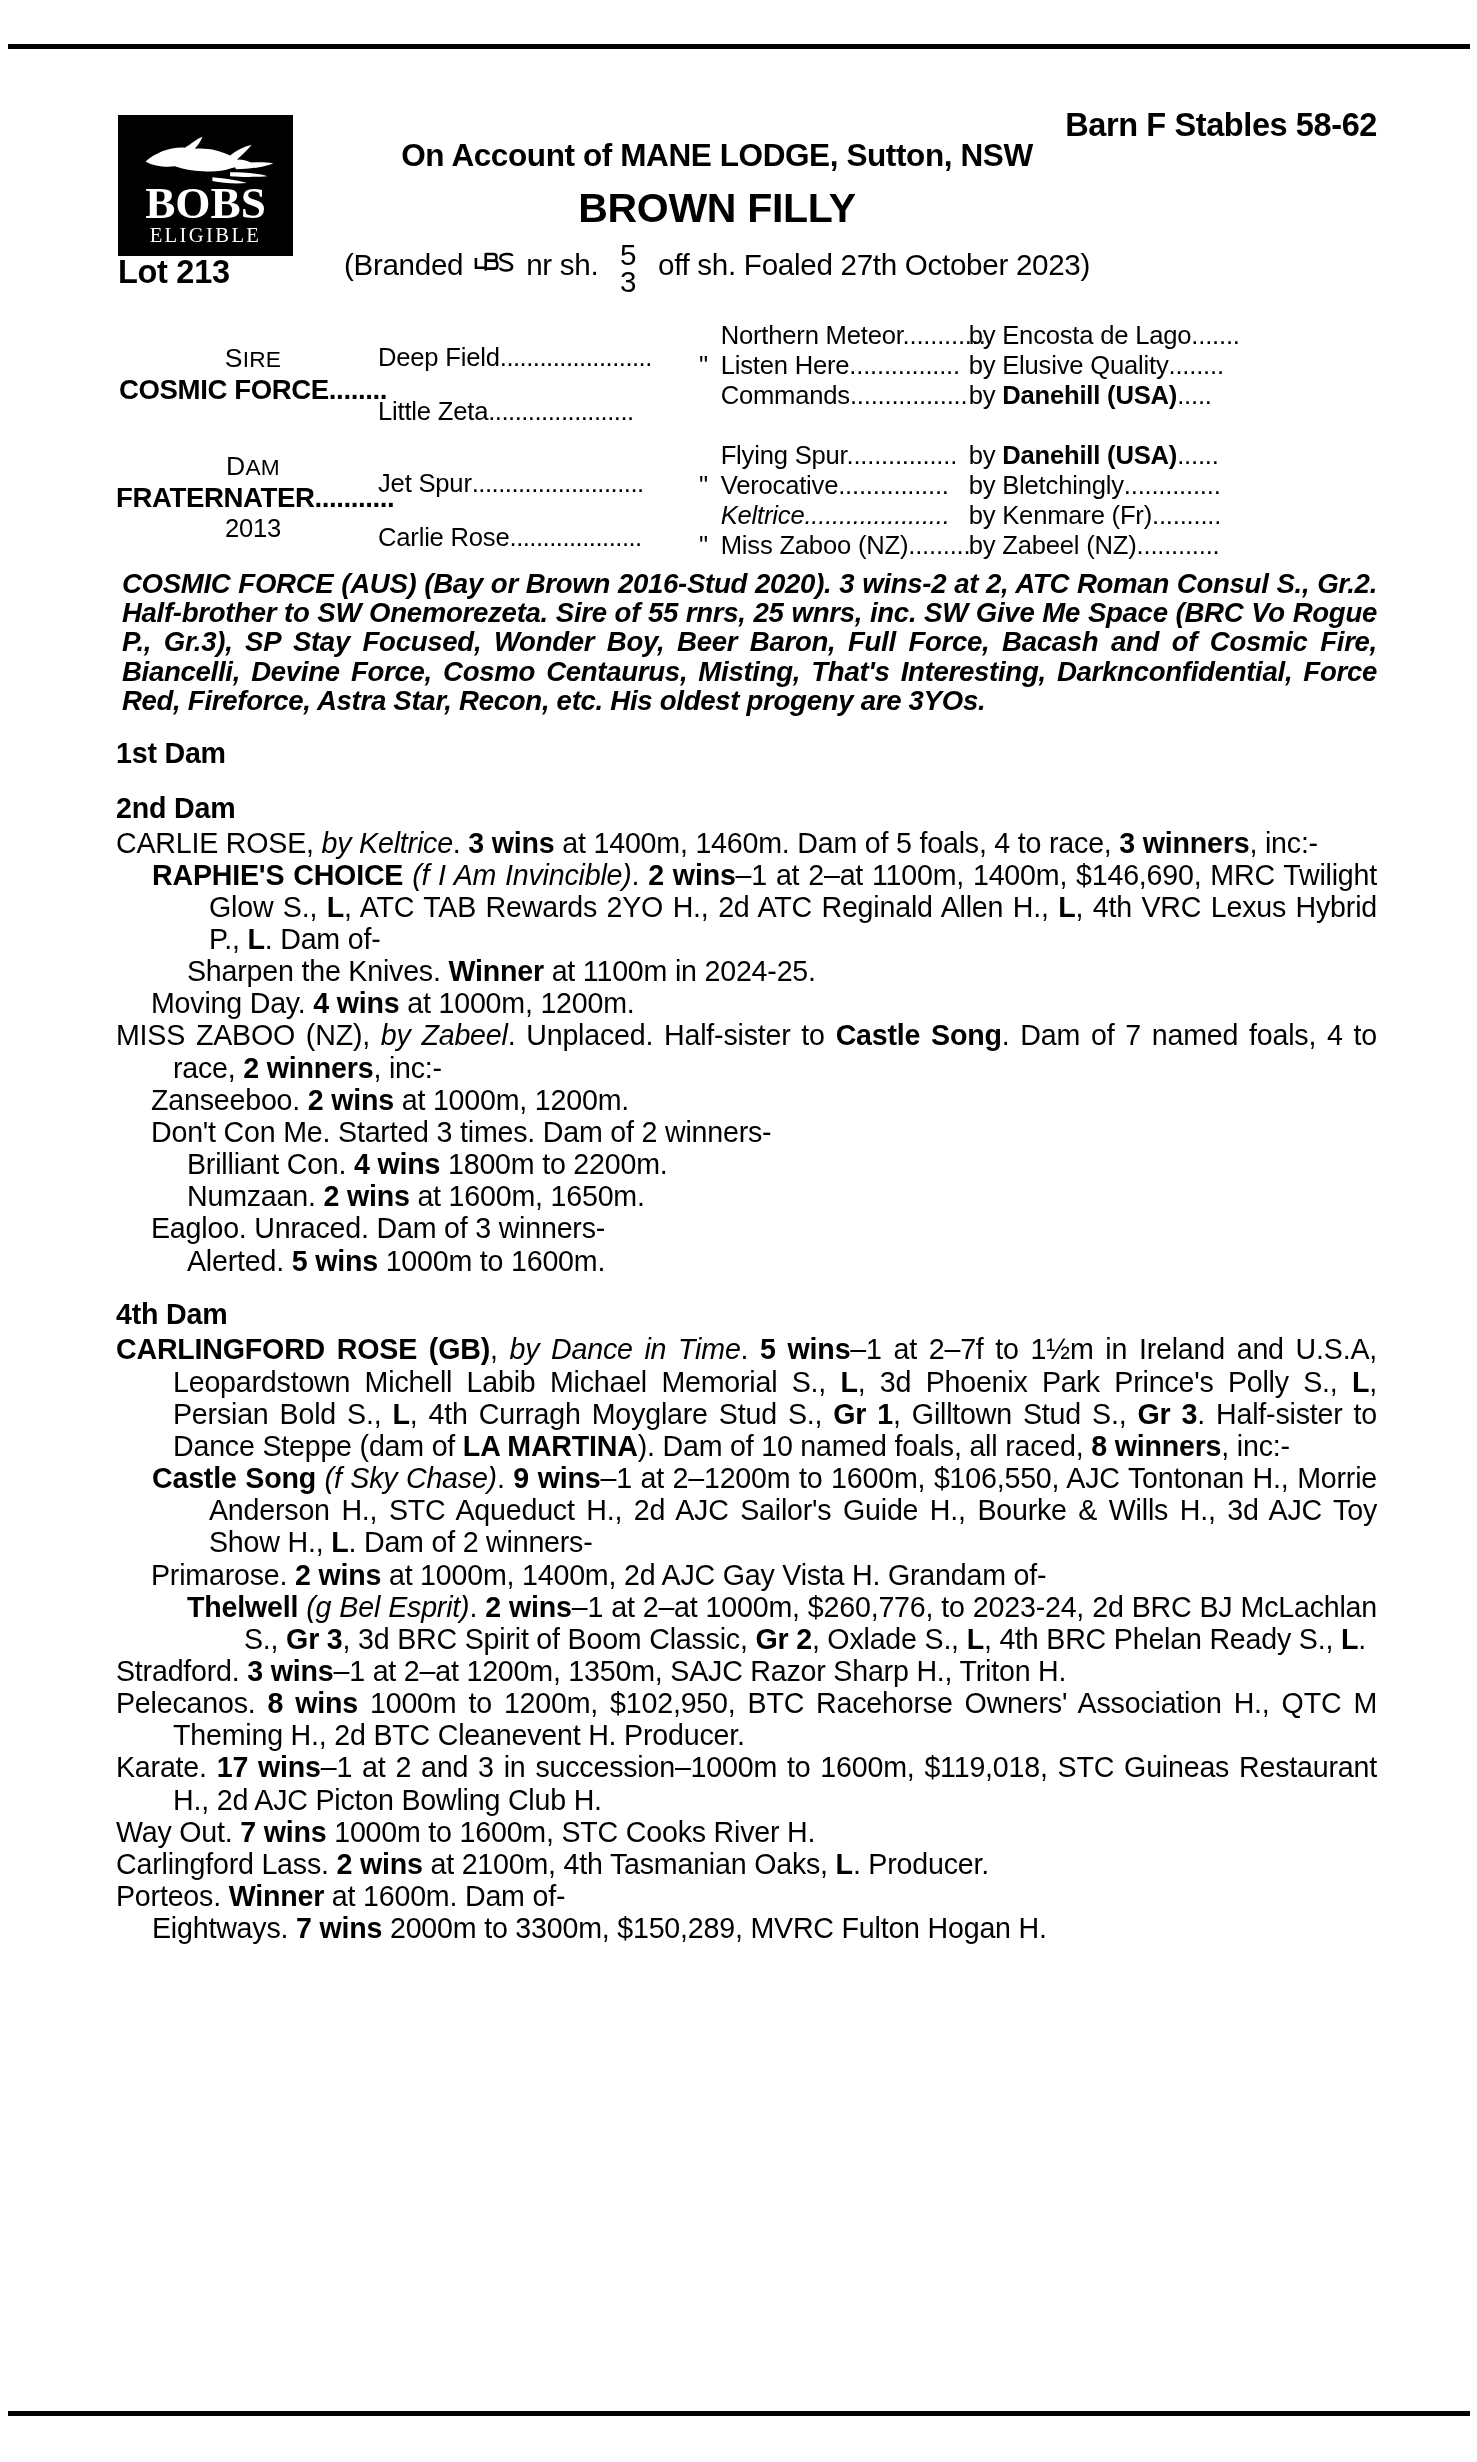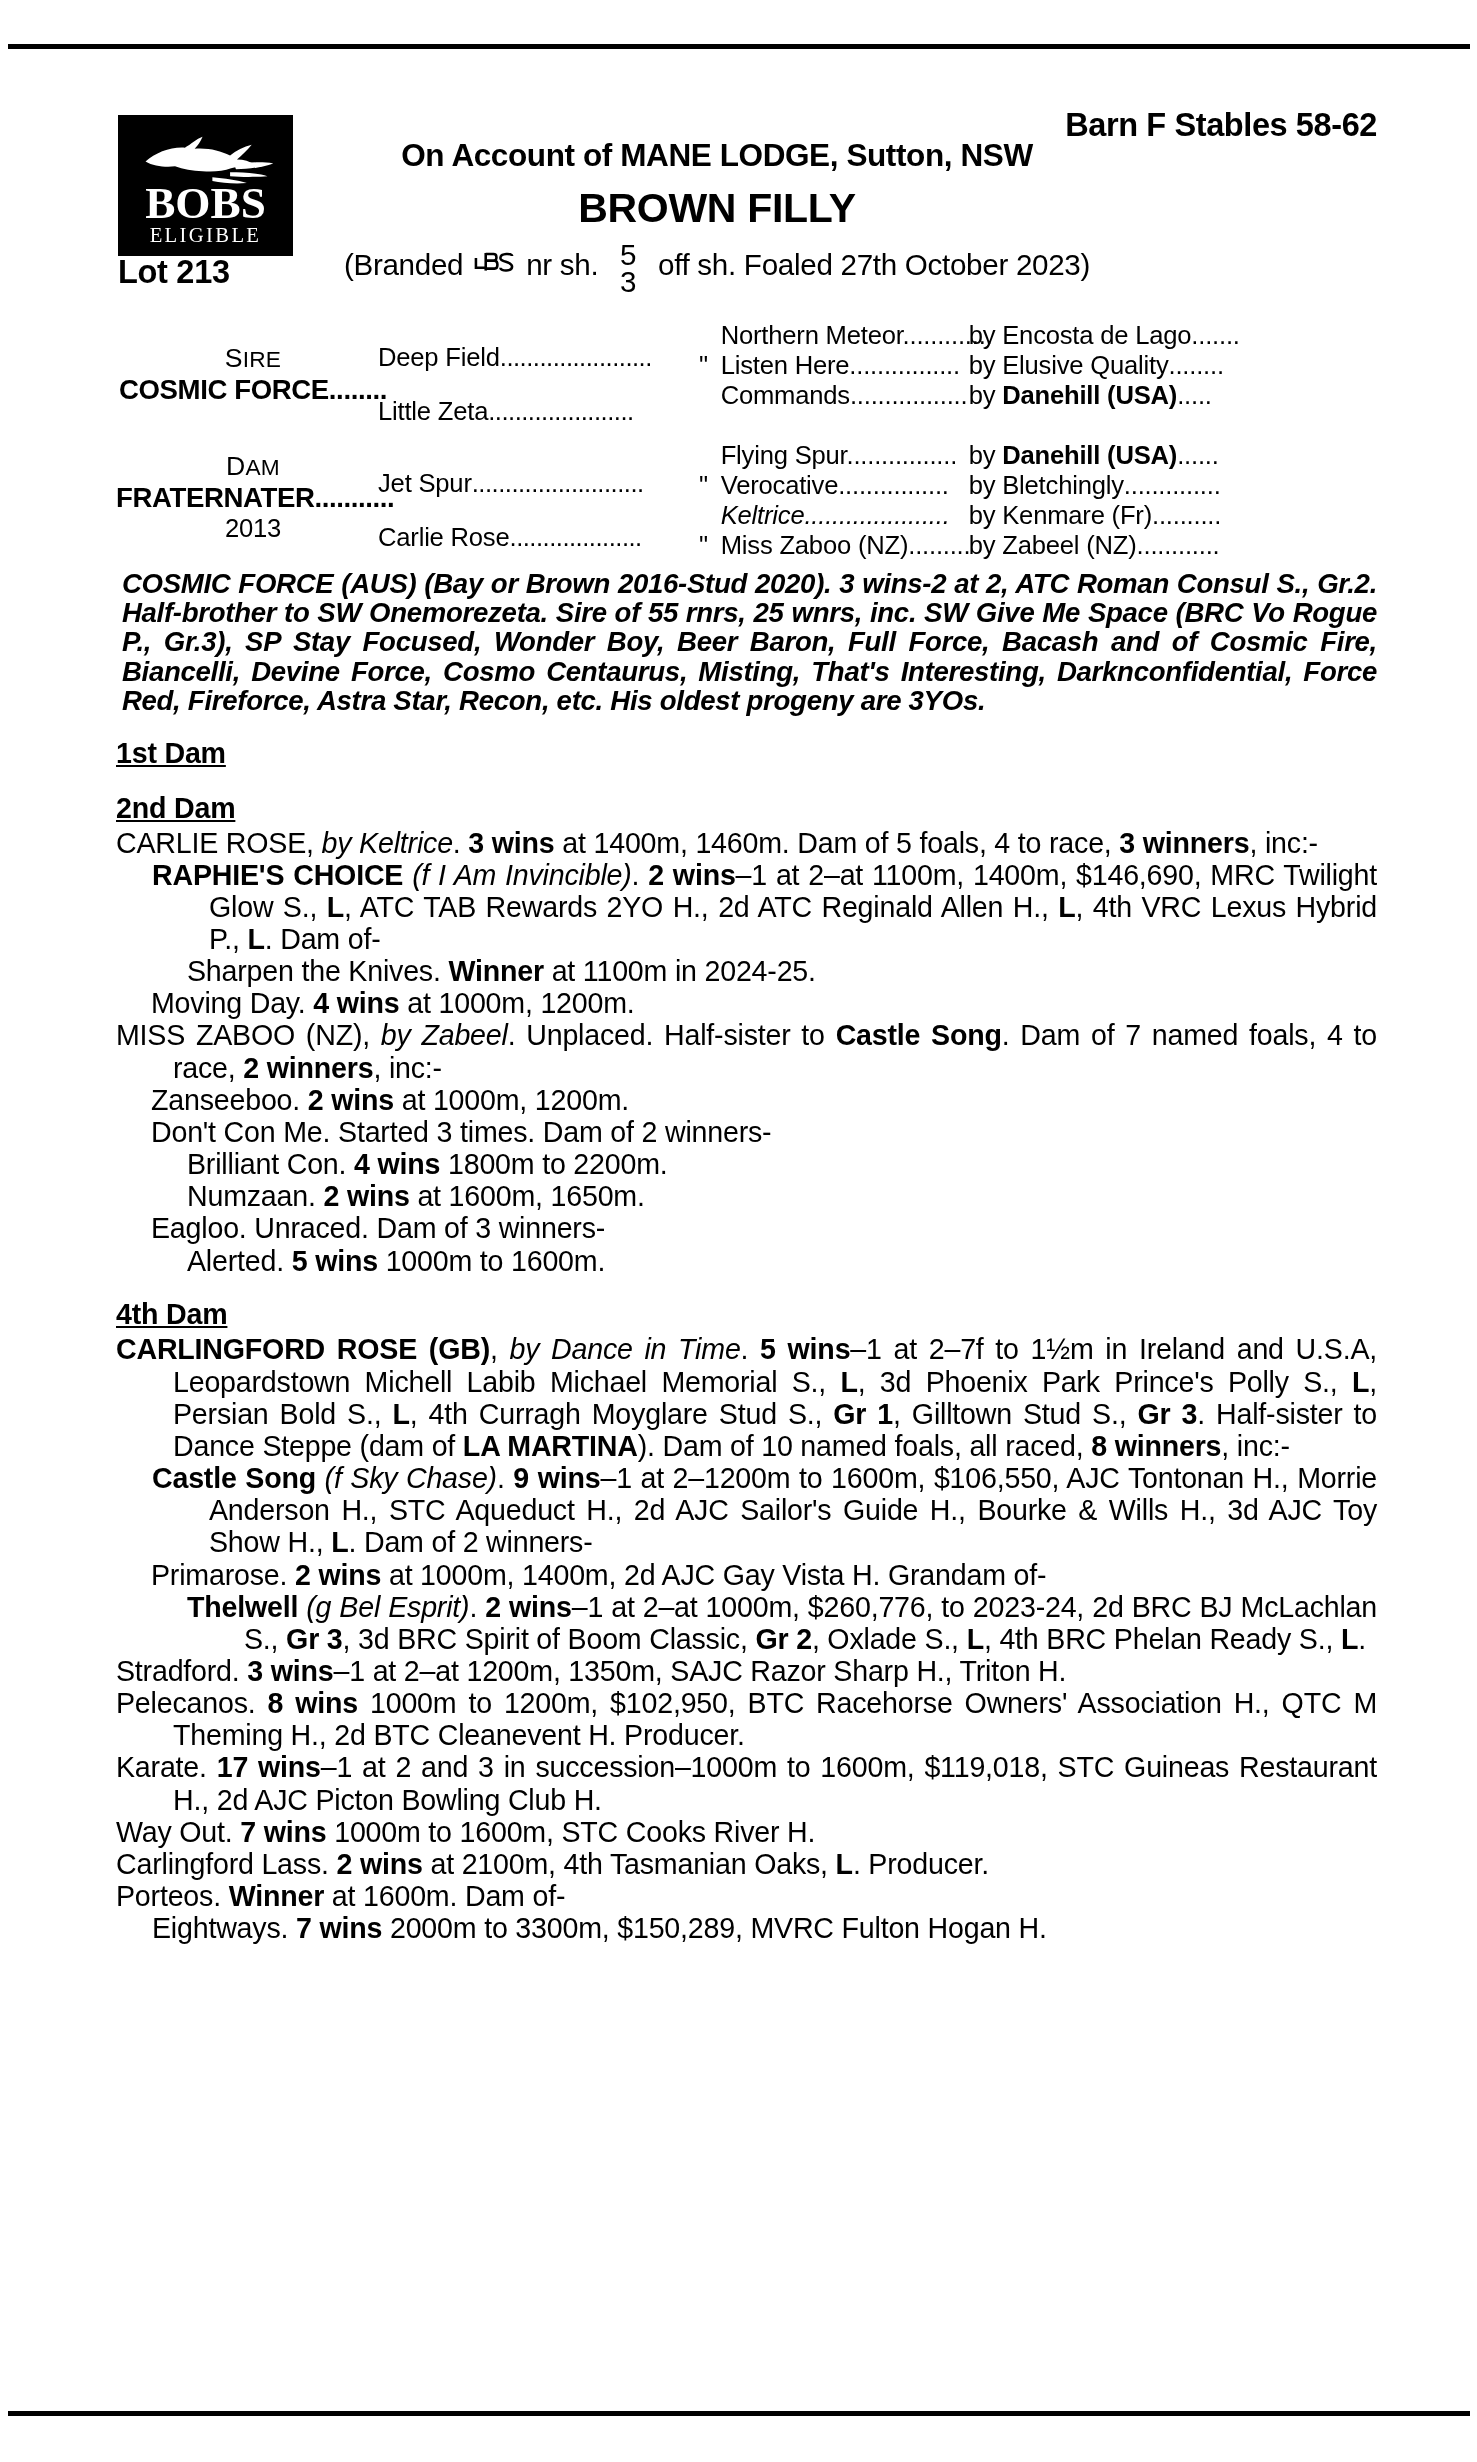--- a/index.html
+++ b/index.html
@@ -194,21 +194,20 @@
     padding-left: 5.9px;
   }
 
   
   .dam-head {
     font-weight: bold;
     font-size: 28.6px;
     margin-top: 21.7px;
     margin-bottom: 2px;
     letter-spacing: -0.2px;
-    text-decoration: underline;
   }
   p.l0, p.l1, p.l2, p.l3 {
     margin: 0;
     font-size: 28.6px;
     line-height: 1.125;
     letter-spacing: -0.2px;
     text-align: justify;
   }
   p.l0 { padding-left: 0px;  text-indent: 0; }
   p.l1 { padding-left: 35px; text-indent: 0; }

